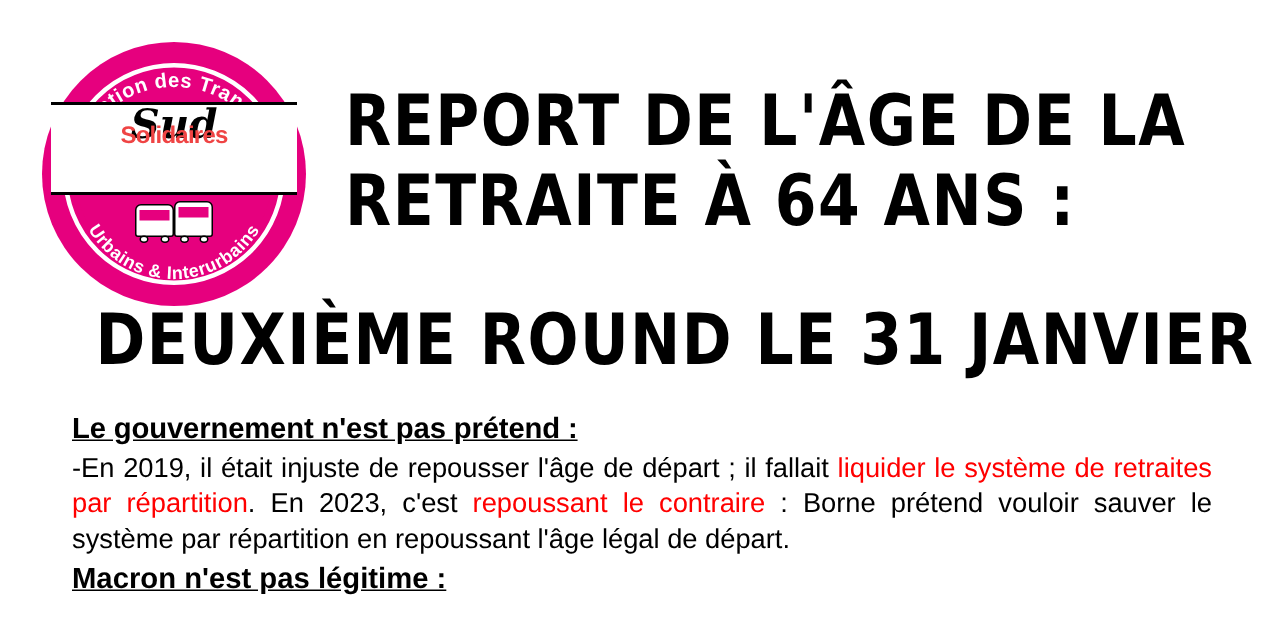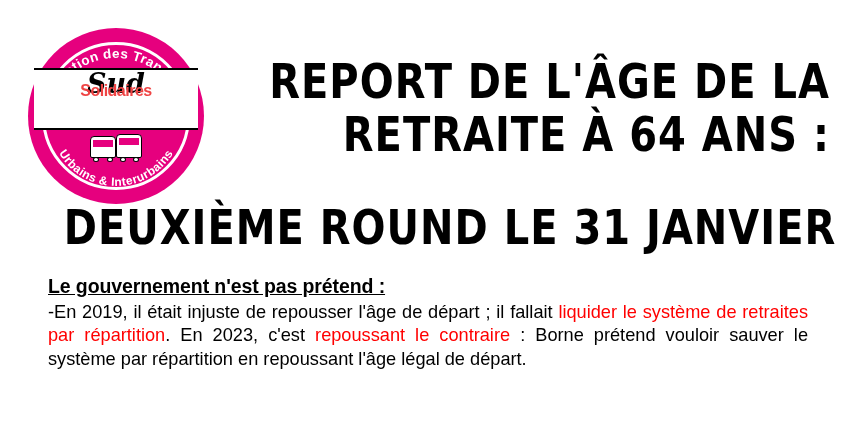--- a/index.html
+++ b/index.html
@@ -113,21 +113,21 @@
     border: 1.5px solid #000;
     box-sizing: border-box;
   }
 
   
   .title-block {
     position: absolute;
     left: 230px;
     top: 58px;
     width: 600px;
-    text-align: right;
+    text-align: left;
   }
   .title-line {
     font-family: "DejaVu Sans", sans-serif;
     font-weight: bold;
     color: #000;
     line-height: 1.0;
     letter-spacing: 1px;
     transform: scaleY(1.18);
     transform-origin: center top;
   }
@@ -231,13 +231,14 @@
 
 <div class="subtitle-block">
   <div class="subtitle-line">DEUXIÈME ROUND LE 31 JANVIER</div>
 </div>
 
 <div class="body-block">
   <div class="head-line">Le gouvernement n'est pas prétend :</div>
   <p class="para">
     <span>-En 2019, il était injuste de repousser l'âge de départ ; il fallait </span><span class="red">liquider le système de retraites par répartition</span><span>. En 2023, c'est </span><span class="red">repoussant le contraire</span><span> : Borne prétend vouloir sauver le système par répartition en repoussant l'âge légal de départ.</span>
   </p>
+  <div class="head-line-2">Macron n'est pas légitime :</div>
 </div>
 
 </body></html>

